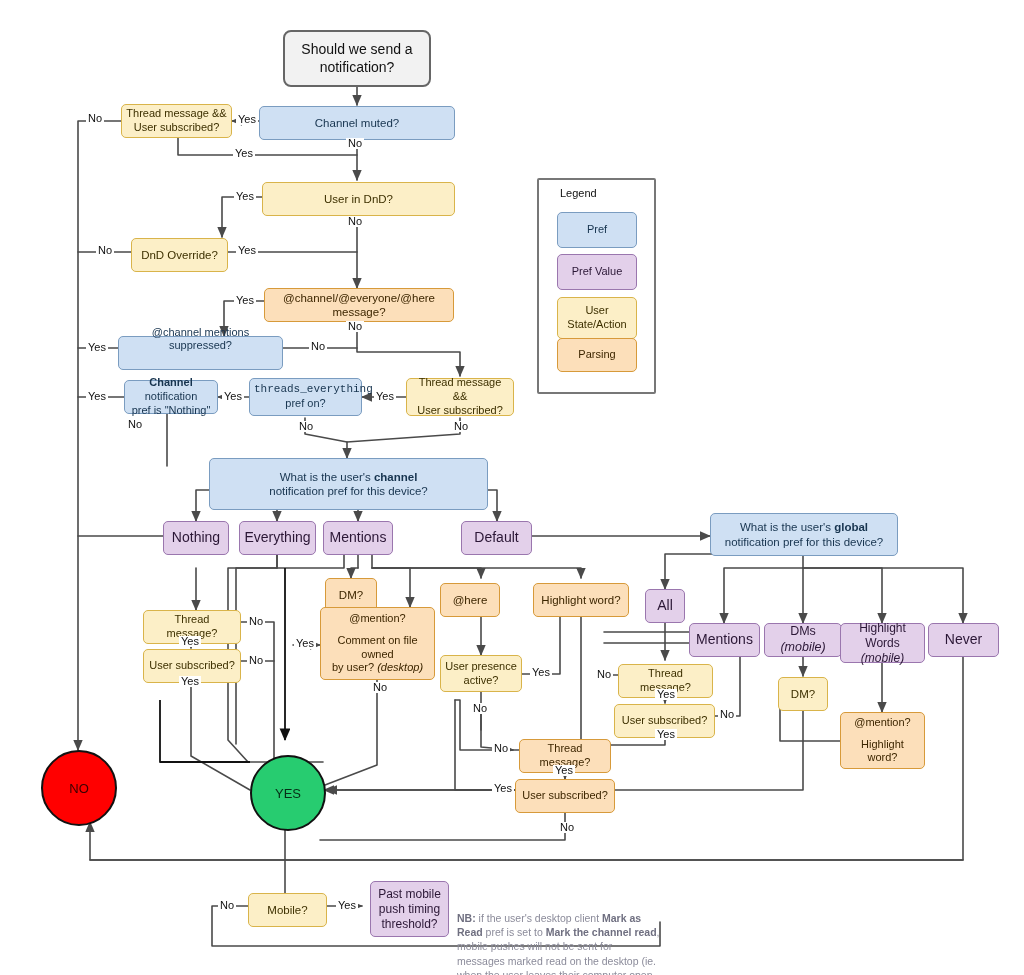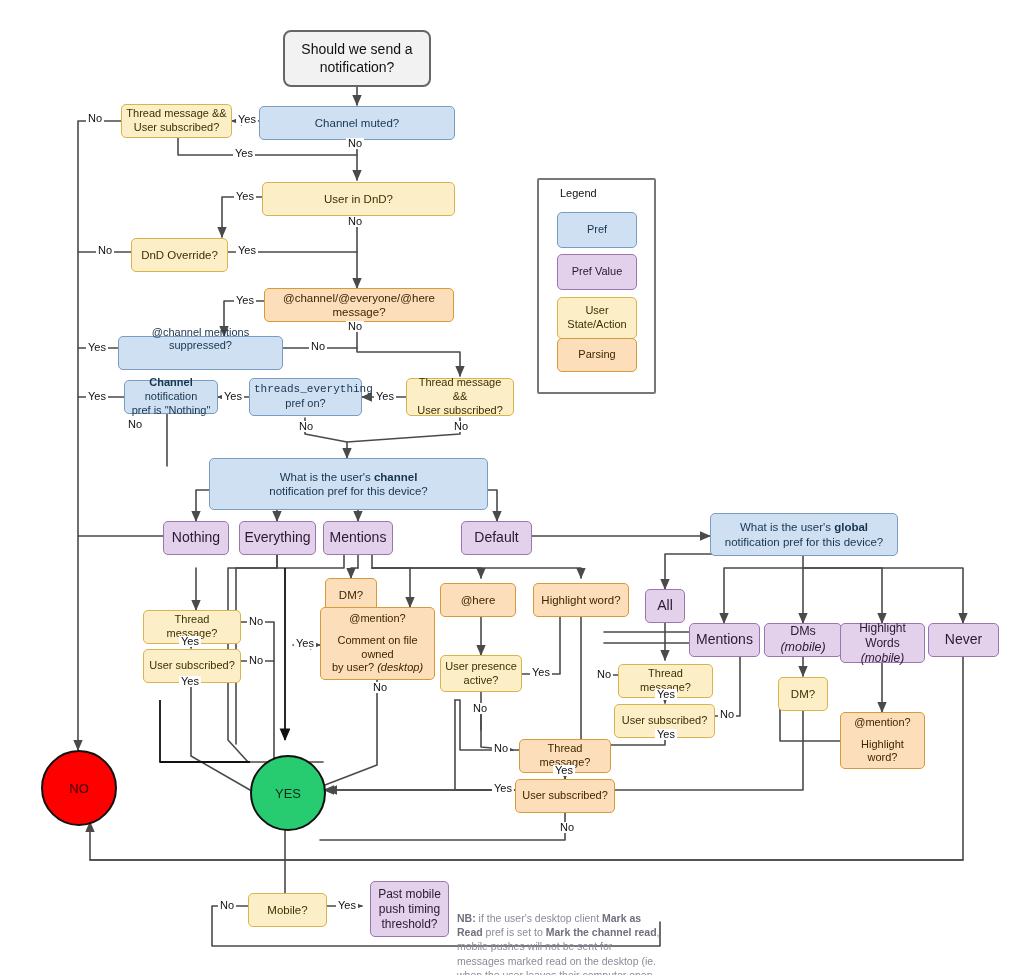--- a/index.html
+++ b/index.html
@@ -273,21 +273,21 @@
     <div class="ital">(mobile)</div>
   </div>
 </div>
 <div class="node t-prefval" style="left:928px;top:623px;width:71px;height:32px;font-size:14px;">
   <div class="inner">Never</div>
 </div>
 
 <div class="node t-parse" style="left:325px;top:578px;width:52px;height:27px;font-size:11.5px;">
   <div class="inner">DM?</div>
 </div>
-<div class="node t-parse" style="left:440px;top:583px;width:76px;height:23px;font-size:11.5px;">
+<div class="node t-parse" style="left:440px;top:583px;width:60px;height:23px;font-size:11.5px;">
   <div class="inner">@here</div>
 </div>
 <div class="node t-parse" style="left:533px;top:583px;width:96px;height:23px;font-size:11.5px;">
   <div class="inner">Highlight word?</div>
 </div>
 
 <div class="node t-user" style="left:143px;top:610px;width:98px;height:24px;font-size:11px;">
   <div class="inner">Thread message?</div>
 </div>
 <div class="node t-user" style="left:143px;top:649px;width:98px;height:24px;font-size:11px;">

